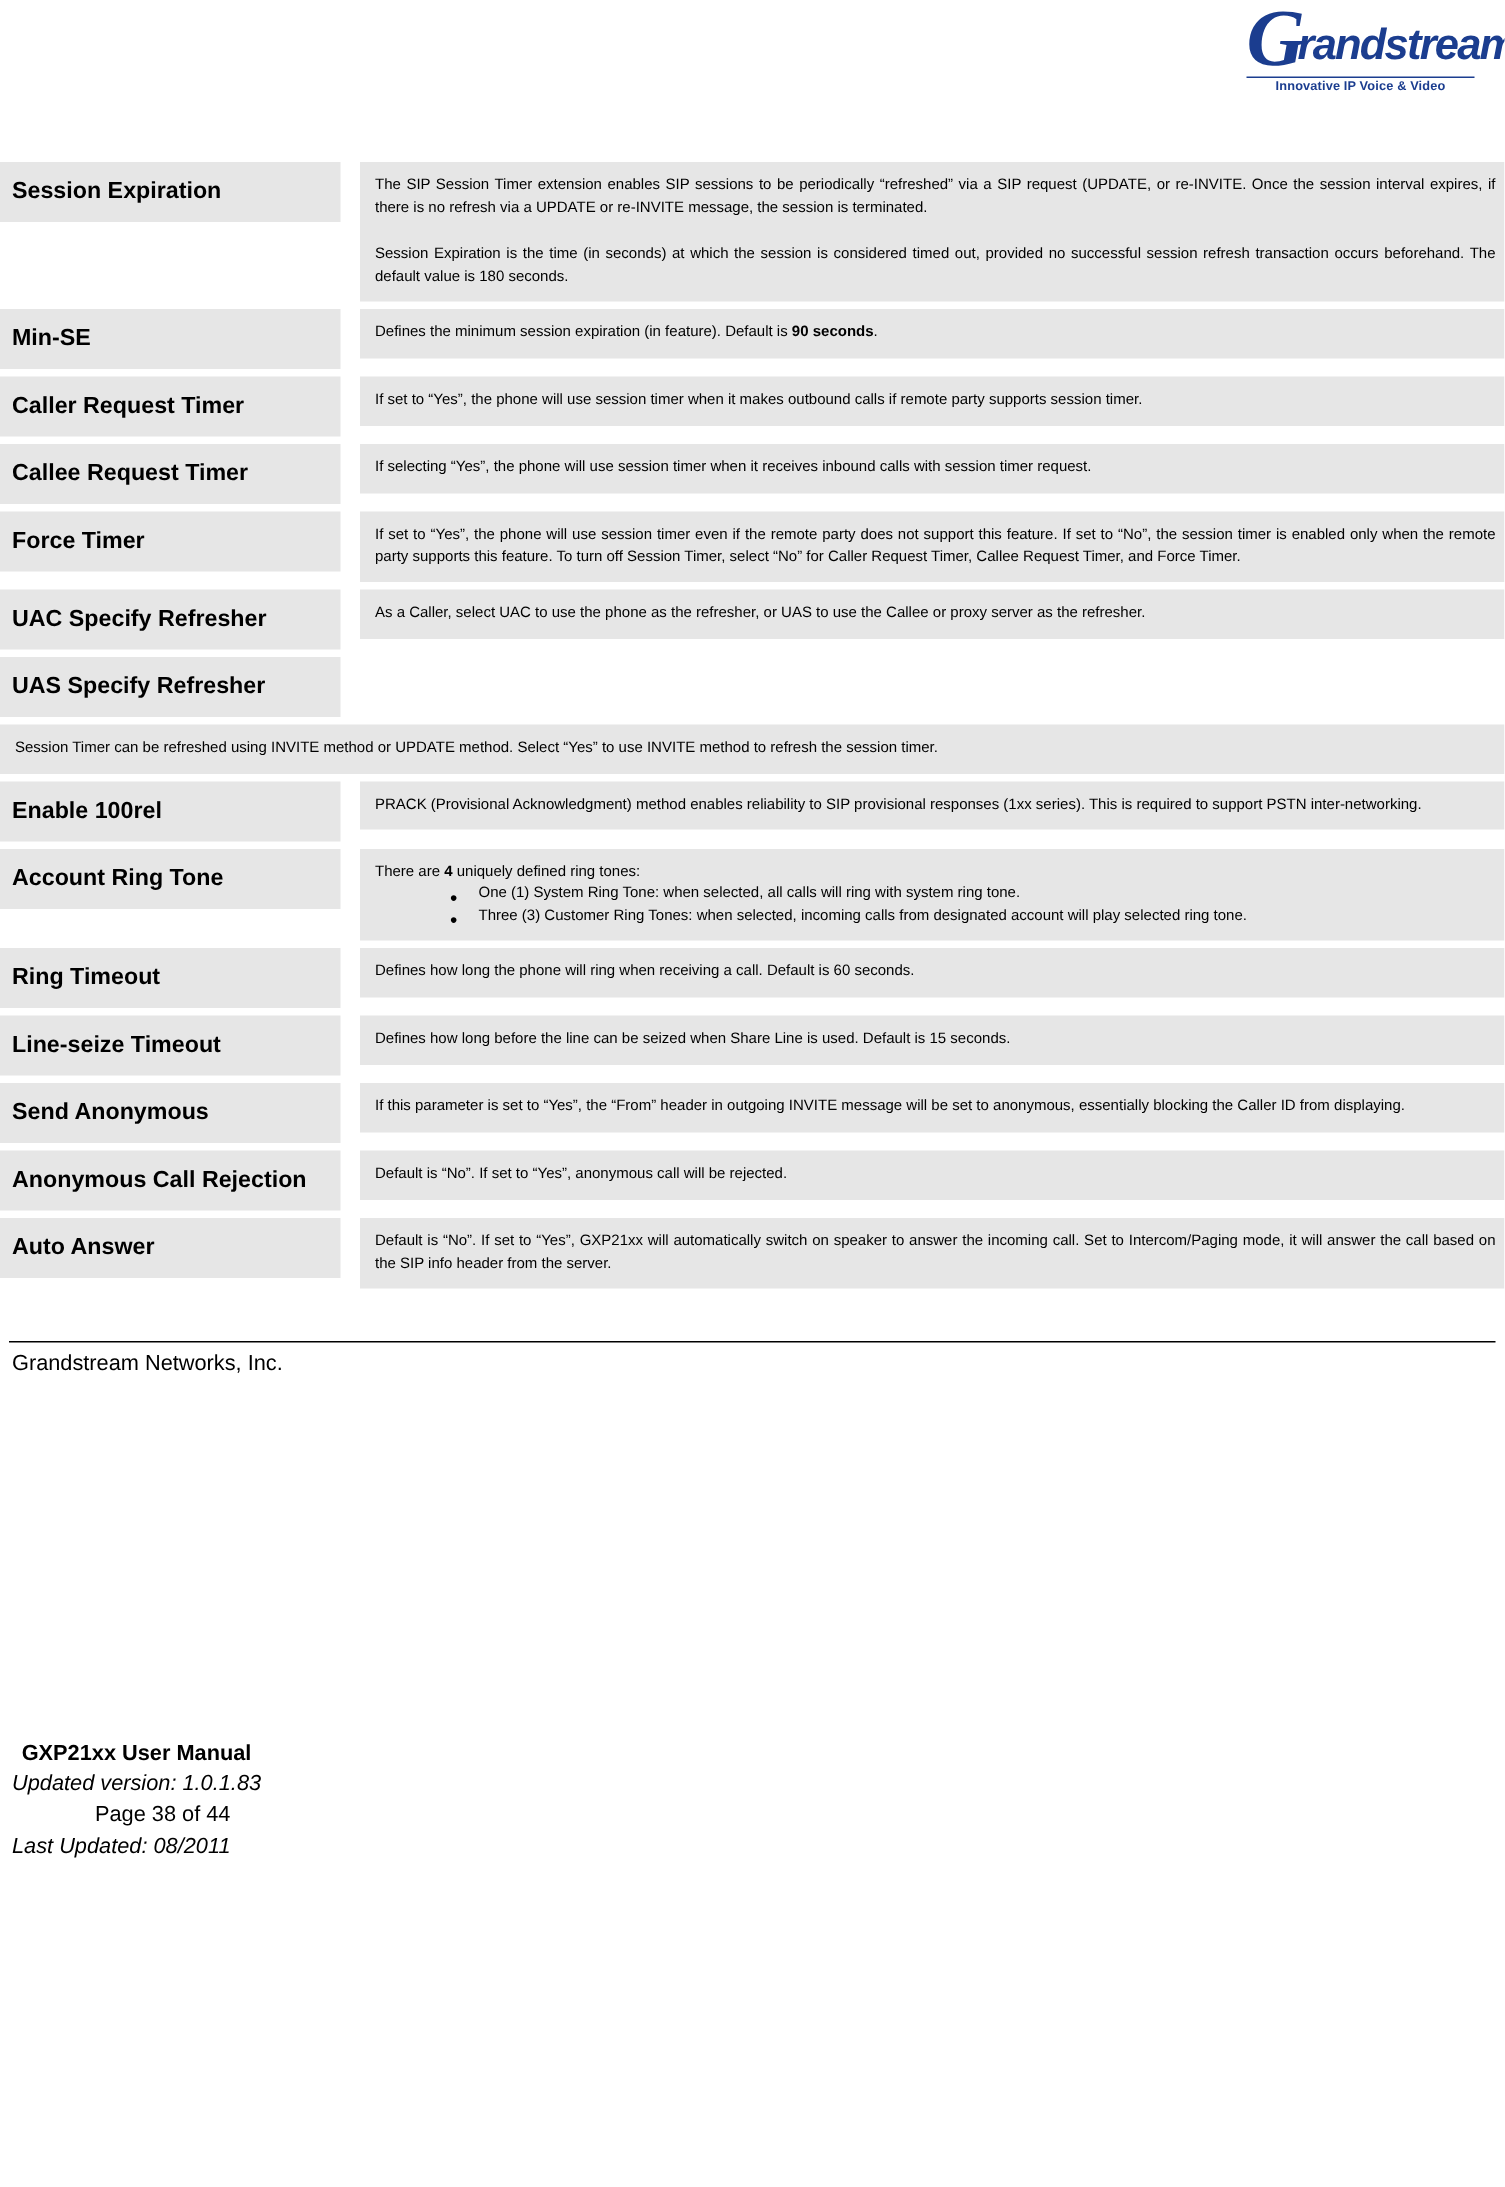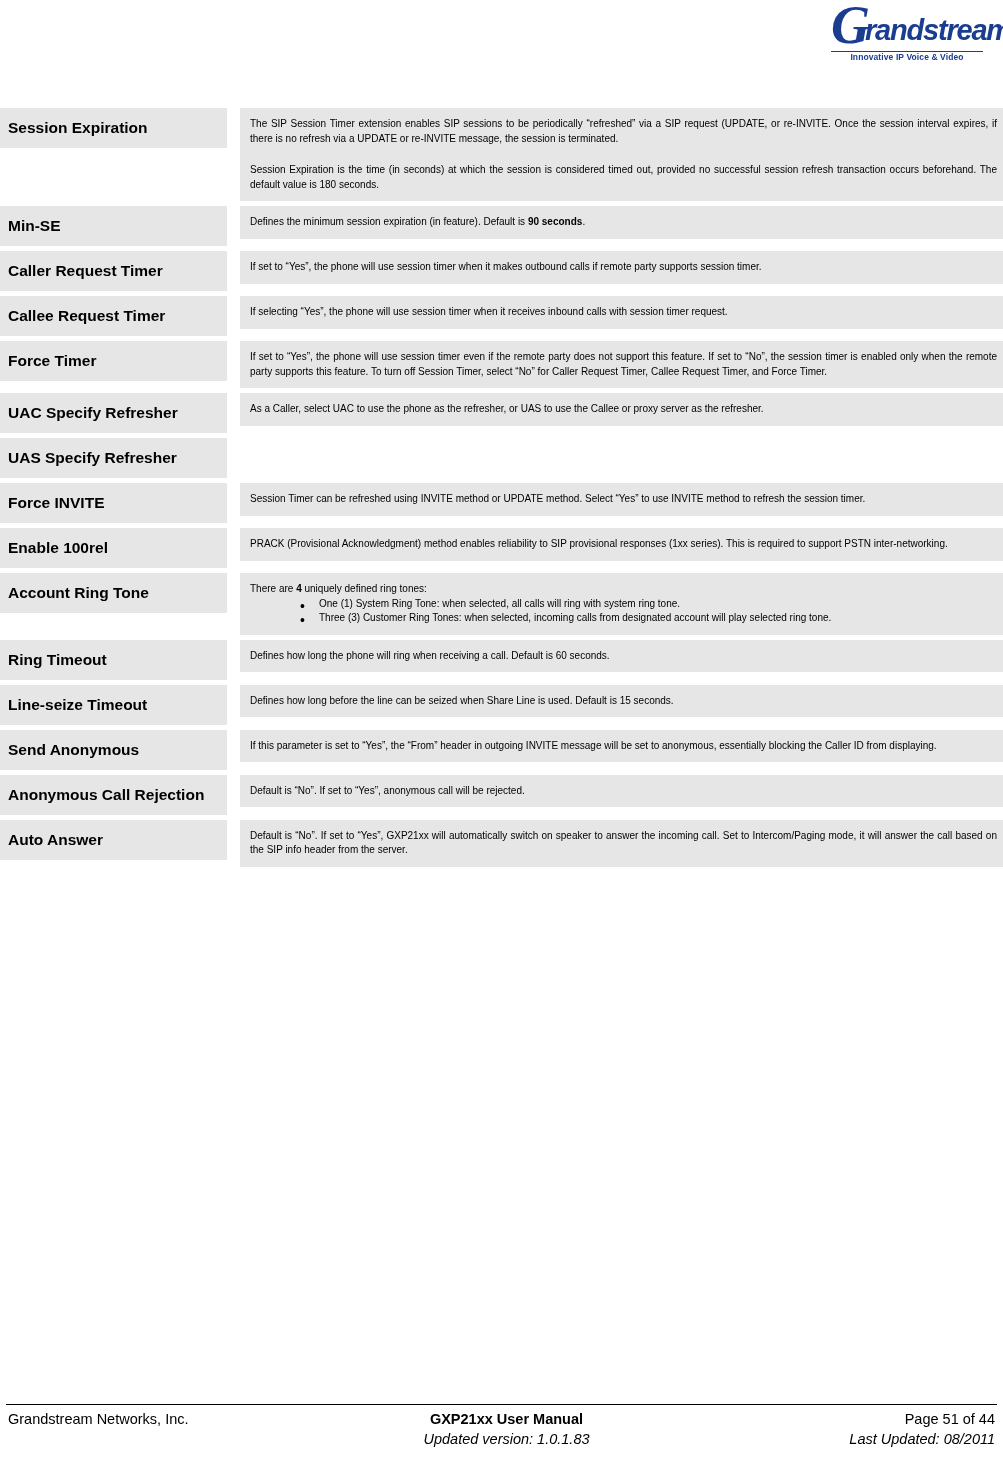--- a/index.html
+++ b/index.html
@@ -142,20 +142,21 @@
   .footer-rule {
     border-top: 1.6px solid #000000;
     margin: 0 6px 4px 6px;
   }
   .footer-grid {
     display: flex;
     align-items: flex-start;
     padding: 0 8px;
     font-size: 14.5px;
     line-height: 1.42;
+    flex-direction: column;
   }
   .footer-left {
     flex: 0 0 260px;
   }
   .footer-center {
     flex: 1 1 auto;
     text-align: center;
   }
   .footer-right {
     flex: 0 0 250px;
@@ -220,21 +221,20 @@
     <div class="cell cell-desc">
       <p>As a Caller, select UAC to use the phone as the refresher, or UAS to use the Callee or proxy server as the refresher.</p>
     </div>
   </div>
 
   <div class="spec-row">
     <div class="cell cell-label">UAS Specify Refresher</div>
   </div>
 
   <div class="spec-row">
-    <div class="cell cell-label">Force INVITE</div>
     <div class="cell cell-desc">
       <p>Session Timer can be refreshed using INVITE method or UPDATE method. Select “Yes” to use INVITE method to refresh the session timer.</p>
     </div>
   </div>
 
   <div class="spec-row">
     <div class="cell cell-label">Enable 100rel</div>
     <div class="cell cell-desc">
       <p>PRACK (Provisional Acknowledgment) method enables reliability to SIP provisional responses (1xx series). This is required to support PSTN inter-networking.</p>
     </div>
@@ -290,17 +290,17 @@
 
 <div class="page-footer">
   <div class="footer-rule"></div>
   <div class="footer-grid">
     <div class="footer-left">Grandstream Networks, Inc.</div>
     <div class="footer-center">
       <div class="footer-strong">GXP21xx User Manual</div>
       <div class="footer-italic">Updated version: 1.0.1.83</div>
     </div>
     <div class="footer-right">
-      <div>Page 51 of 44</div>
+      <div>Page 38 of 44</div>
       <div class="footer-italic">Last Updated:  08/2011</div>
     </div>
   </div>
 </div>
 
 </body></html>

